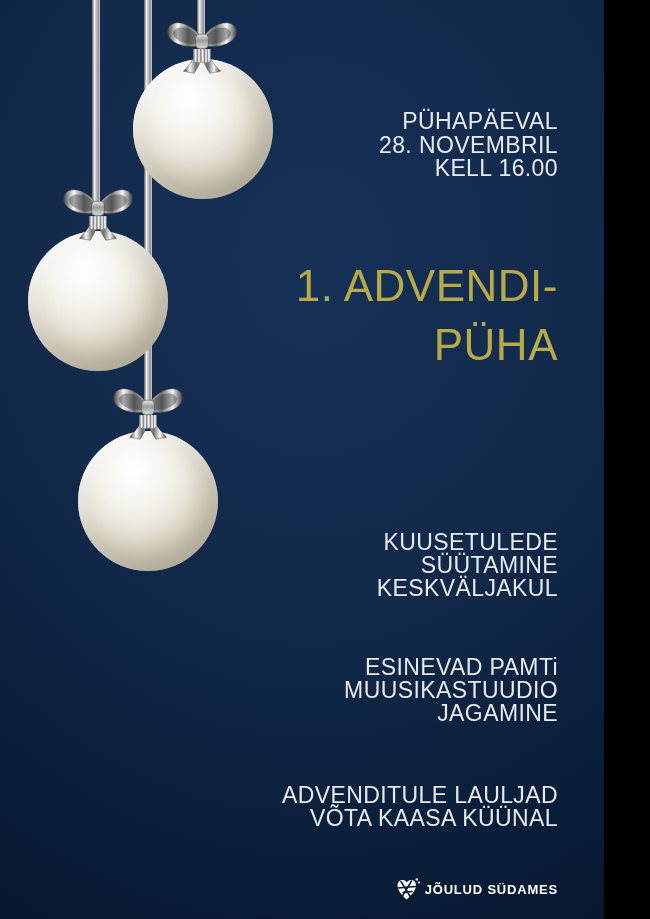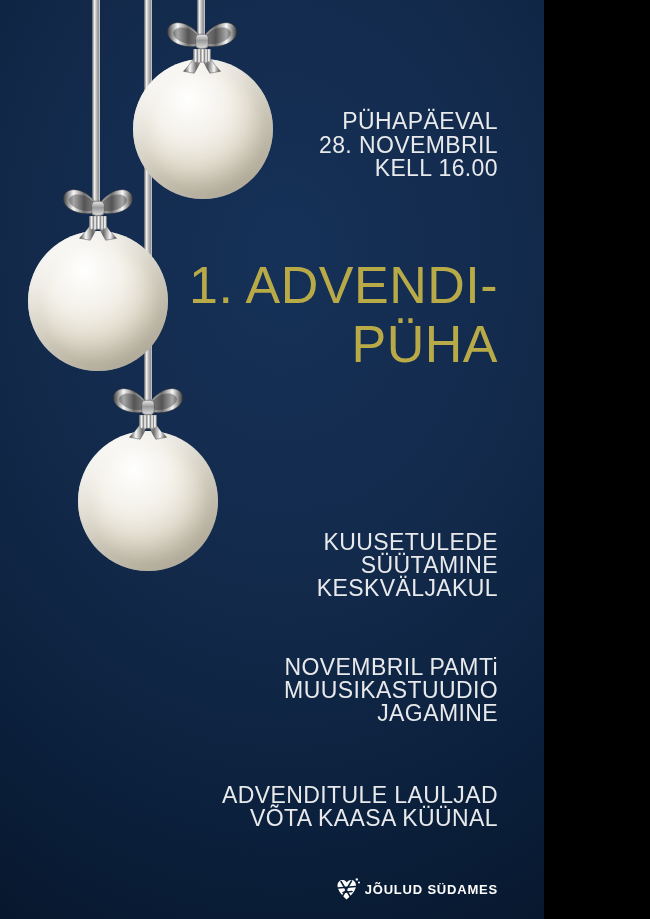--- a/index.html
+++ b/index.html
@@ -1,36 +1,36 @@
 <!DOCTYPE html>
 <html><head>
 <meta charset="utf-8">
 <style>
   html,body{margin:0;padding:0;background:#000;}
   #poster{
-    position:relative;width:544px;height:919px;overflow:hidden;
+    position:relative;width:604px;height:919px;overflow:hidden;
     font-family:"Liberation Sans", sans-serif;
     background:radial-gradient(ellipse 130% 100% at 52% 28%,
       #163158 0%, #12294a 38%, #0b203c 62%, #041021 100%);
   }
   
   .ribbon{
     position:absolute;top:0;width:8px;z-index:1;
     background:linear-gradient(90deg,#55565a 0%,#f2f2f2 30%,#bdbdbd 55%,#8f9093 78%,#cfcfcf 100%);
   }
   .ball{
     position:absolute;width:140px;height:140px;border-radius:50%;z-index:2;
     background:radial-gradient(circle at 40% 28%, #ffffff 0%, #f4f1ea 30%, #e3decf 55%, #cfc8b8 78%, #b3ab9b 100%);
     box-shadow: inset -10px -16px 30px rgba(84,74,54,0.28), inset 4px 6px 14px rgba(255,255,255,0.8);
   }
   .bow{position:absolute;z-index:3;width:78px;height:66px;}
   
   .txt{position:absolute;right:46px;text-align:right;white-space:nowrap;z-index:4;}
   .datetime{top:110px;color:#e8e9eb;font-size:23px;line-height:23.5px;font-weight:400;letter-spacing:0.4px;}
-  .title{top:256px;color:#b9aa48;font-size:52px;line-height:59px;font-weight:300;letter-spacing:0.5px;}
+  .title{top:256px;color:#b9aa48;font-size:44px;line-height:59px;font-weight:300;letter-spacing:0.5px;}
   .event{color:#e8e9eb;font-size:23px;line-height:23px;font-weight:400;letter-spacing:0.4px;}
   .event-0{top:531px;}
   .event-1{top:656px;}
   .event-2{top:784px;}
   
   .footer{position:absolute;right:46px;top:874px;height:30px;display:flex;align-items:center;gap:5px;z-index:4;}
   .footer .label{color:#ffffff;font-size:13px;font-weight:700;letter-spacing:0.8px;white-space:nowrap;}
   .heart-logo{width:25px;height:27px;}
   svg{display:block;}
 </style>
@@ -104,21 +104,21 @@
     <div>PÜHA</div>
   </div>
 
   <div class="txt event event-0">
     <div>KUUSETULEDE</div>
     <div>SÜÜTAMINE</div>
     <div>KESKVÄLJAKUL</div>
   </div>
 
   <div class="txt event event-1">
-    <div>NOVEMBRIL PAMTi</div>
+    <div>ESINEVAD PAMTi</div>
     <div>MUUSIKASTUUDIO</div>
     <div>JAGAMINE</div>
   </div>
 
   <div class="txt event event-2">
     <div>ADVENDITULE LAULJAD</div>
     <div>VÕTA KAASA KÜÜNAL</div>
   </div>
 
   <div class="footer">

